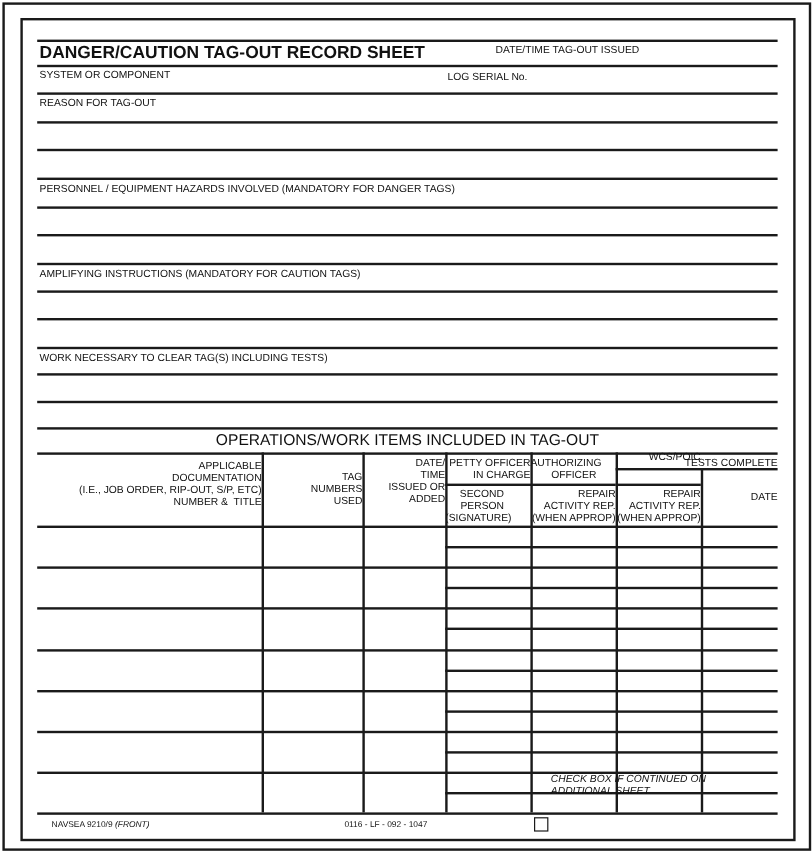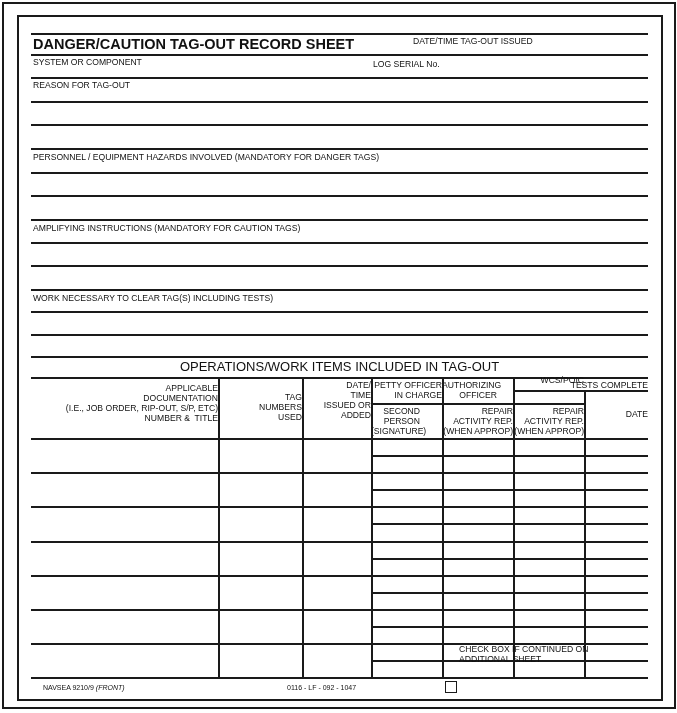--- a/index.html
+++ b/index.html
@@ -11,21 +11,21 @@
   .lbl { position:absolute; font-size:8.6px; white-space:nowrap; letter-spacing:0; }
   .title { position:absolute; left:33px; top:36px; font-size:14.5px; font-weight:bold; letter-spacing:0; }
   .ops-title { position:absolute; left:31px; width:617px; top:359px; text-align:center; font-size:13px; }
   .vline { position:absolute; width:0; border-left:2px solid #1a1a1a; }
   .th { position:absolute; font-size:8.6px; text-align:right; line-height:10px; }
   .cell { position:absolute; }
   .footer-left { position:absolute; left:43px; top:684px; font-size:7px; }
   .footer-left i { font-style:italic; }
   .footer-mid { position:absolute; left:287px; top:684px; font-size:7px; }
   .chk { position:absolute; left:445px; top:681px; width:10px; height:10px; border:1.5px solid #1a1a1a; cursor:pointer; }
-  .chk-lbl { position:absolute; left:459px; top:644px; font-size:8.6px; line-height:10px; }
+  .chk-lbl { position:absolute; left:459px; top:644px; font-size:8.6px; line-height:10px;font-style:italic; }
 </style>
 </head>
 <body>
 
 <div class="outer"></div>
 <div class="inner"></div>
 
 <div class="hline" style="top:33px"></div>
 <div class="title">DANGER/CAUTION TAG-OUT RECORD SHEET</div>
 <div class="lbl" style="left:413px; top:36px">DATE/TIME TAG-OUT ISSUED</div>

